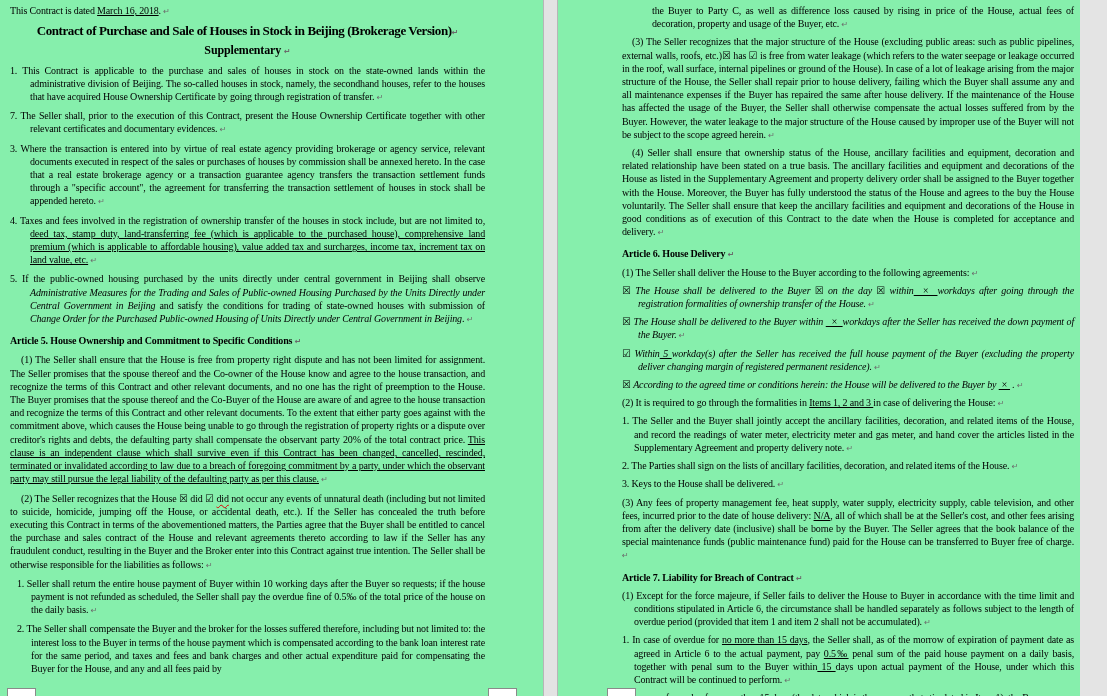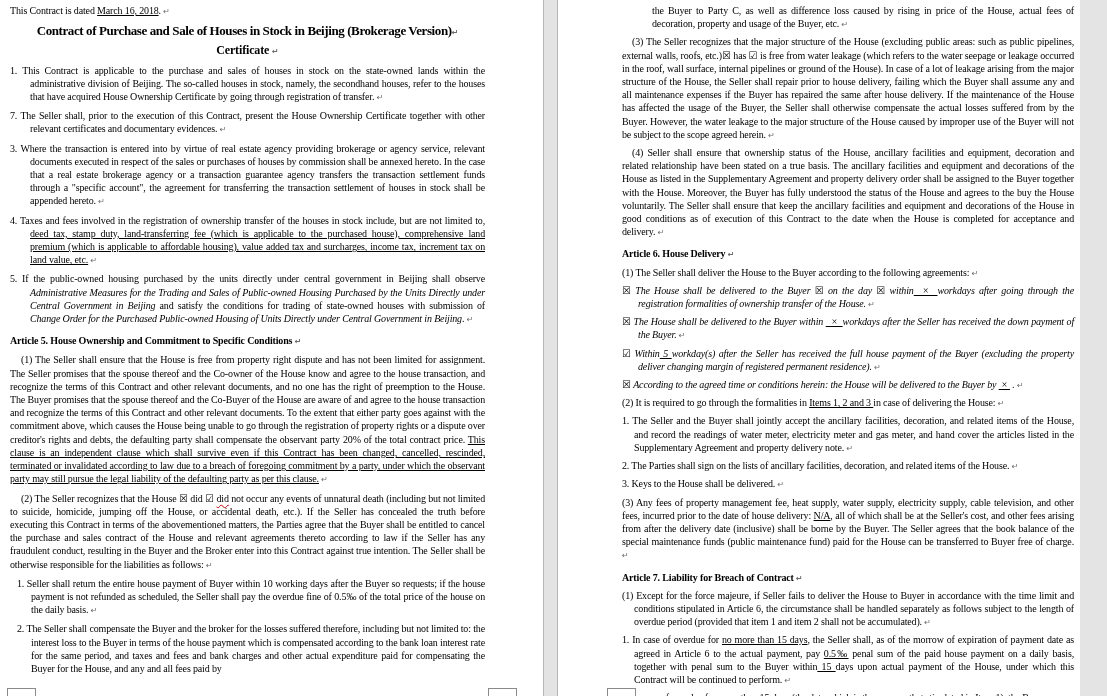--- a/index.html
+++ b/index.html
@@ -2,21 +2,21 @@
 <html><head>
 <meta charset="utf-8">
 <style>
   html,body{margin:0;padding:0;}
   body{
     width:1107px;height:696px;overflow:hidden;
     background:#e4e4e4;display:flex;
     font-family:"Liberation Serif","DejaVu Serif",serif;
     font-size:10px;line-height:13.2px;letter-spacing:-0.15px;color:#000;
   }
-  .page{background:#ffffff;height:696px;overflow:hidden;position:relative;box-sizing:border-box;}
+  .page{background:#86efac;height:696px;overflow:hidden;position:relative;box-sizing:border-box;}
   .page-left{width:543px;padding:4px 58px 0 10px;}
   .page-gap{width:15px;height:696px;background:#e3e3e3;border-left:1px solid #b6b6b6;border-right:1px solid #b6b6b6;box-sizing:border-box;flex:none;}
   .page-right{width:522px;padding:4px 6px 0 64px;}
 
   .blk{text-align:justify;}
   .page-left .blk{margin-bottom:5px;}
   .page-right .blk{margin-bottom:4px;}
 
   .b-date{text-align:left;}
   .b-title{text-align:center;font-weight:700;font-size:13px;letter-spacing:-0.4px;white-space:nowrap;margin:6px 0 2px;}
@@ -40,21 +40,21 @@
 
   .bmark{position:absolute;bottom:-5px;width:27px;height:11px;border:1px solid #8a8a8a;background:#fff;}
 </style>
 </head>
 <body>
 
 <div class="page page-left">
   <div>
       <div class="blk b-date"><span class="run">This Contract is dated </span><span class="run ru">March 16, 2018</span><span class="run">. </span><span class="run rm">↵</span></div>
       <div class="blk b-title"><span class="run">Contract of Purchase and Sale of Houses in Stock in Beijing (Brokerage Version)</span><span class="run rm">↵</span></div>
-      <div class="blk b-subtitle"><span class="run">Certificate </span><span class="run rm">↵</span></div>
+      <div class="blk b-subtitle"><span class="run">Supplementary </span><span class="run rm">↵</span></div>
       <div class="blk b-item"><span class="run">1. This Contract is applicable to the purchase and sales of houses in stock on the state-owned lands within the administrative division of Beijing. The so-called houses in stock, namely, the secondhand houses, refer to the houses that have acquired House Ownership Certificate by going through registration of transfer. </span><span class="run rm">↵</span></div>
       <div class="blk b-item"><span class="run">7. The Seller shall, prior to the execution of this Contract, present the House Ownership Certificate together with other relevant certificates and documentary evidences. </span><span class="run rm">↵</span></div>
       <div class="blk b-item"><span class="run">3. Where the transaction is entered into by virtue of real estate agency providing brokerage or agency service, relevant documents executed in respect of the sales or purchases of houses by commission shall be annexed hereto. In the case that a real estate brokerage agency or a transaction guarantee agency transfers the transaction settlement funds through a "specific account", the agreement for transferring the transaction settlement of houses in stock shall be appended hereto. </span><span class="run rm">↵</span></div>
       <div class="blk b-item"><span class="run">4. Taxes and fees involved in the registration of ownership transfer of the houses in stock include, but are not limited to,</span><span class="run ru"> deed tax, stamp duty, land-transferring fee (which is applicable to the purchased house), comprehensive land premium (which is applicable to affordable housing), value added tax and surcharges, income tax, increment tax on land value, etc.</span><span class="run"> </span><span class="run rm">↵</span></div>
       <div class="blk b-item"><span class="run">5. If the public-owned housing purchased by the units directly under central government in Beijing shall observe </span><span class="run ri">Administrative Measures for the Trading and Sales of Public-owned Housing Purchased by the Units Directly under Central Government in Beijing</span><span class="run"> and satisfy the conditions for trading of state-owned houses with submission of </span><span class="run ri">Change Order for the Purchased Public-owned Housing of Units Directly under Central Government in Beijing</span><span class="run">. </span><span class="run rm">↵</span></div>
       <div class="blk b-heading"><span class="run">Article 5. House Ownership and Commitment to Specific Conditions </span><span class="run rm">↵</span></div>
       <div class="blk b-p"><span class="run">(1) The Seller shall ensure that the House is free from property right dispute and has not been limited for assignment. The Seller promises that the spouse thereof and the Co-owner of the House know and agree to the house transaction, and recognize the terms of this Contract and other relevant documents, and no one has the right of preemption to the House. The Buyer promises that the spouse thereof and the Co-Buyer of the House are aware of and agree to the house transaction and recognize the terms of this Contract and other relevant documents. To the extent that either party goes against with the commitment above, which causes the House being unable to go through the registration of property rights or a dispute over creditor's rights and debts, the defaulting party shall compensate the observant party 20% of the total contract price. </span><span class="run rb ru">This clause is an independent clause which shall survive even if this Contract has been changed, cancelled, rescinded, terminated or invalidated according to law due to a breach of foregoing commitment by a party, under which the observant party may still pursue the legal liability of the defaulting party as per this clause.</span><span class="run"> </span><span class="run rm">↵</span></div>
       <div class="blk b-p"><span class="run">(2) The Seller recognizes that the House </span><span class="run rc">☒</span><span class="run"> did </span><span class="run rc">☑</span><span class="run"> </span><span class="run rw">did</span><span class="run"> not occur any events of unnatural death (including but not limited to suicide, homicide, jumping off the House, or accidental death, etc.). If the Seller has concealed the truth before executing this Contract in terms of the abovementioned matters, the Parties agree that the Buyer shall be entitled to cancel the purchase and sales contract of the House and relevant agreements thereto according to law if the Seller has any fraudulent conduct, resulting in the Buyer and the Broker enter into this Contract against true intention. The Seller shall be otherwise responsible for the liabilities as follows: </span><span class="run rm">↵</span></div>
       <div class="blk b-sub"><span class="run">1. Seller shall return the entire house payment of Buyer within 10 working days after the Buyer so requests; if the house payment is not refunded as scheduled, the Seller shall pay the overdue fine of 0.5‰ of the total price of the house on the daily basis. </span><span class="run rm">↵</span></div>
       <div class="blk b-sub"><span class="run">2. The Seller shall compensate the Buyer and the broker for the losses suffered therefore, including but not limited to: the interest loss to the Buyer in terms of the house payment which is compensated according to the bank loan interest rate for the same period, and taxes and fees and bank charges and other actual expenditure paid for compensating the Buyer for the House, and any and all fees paid by</span></div>

